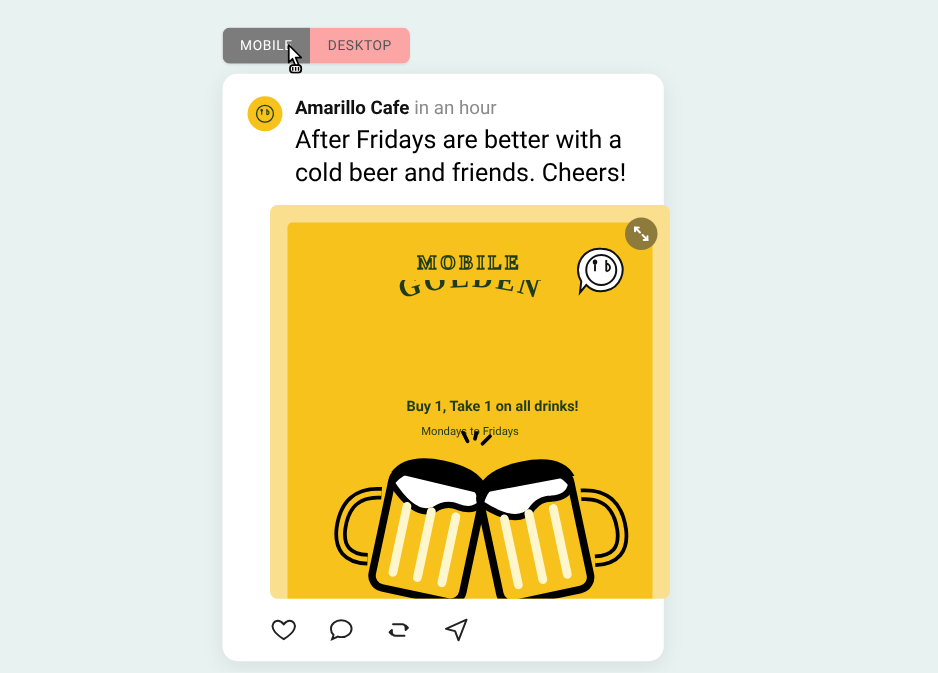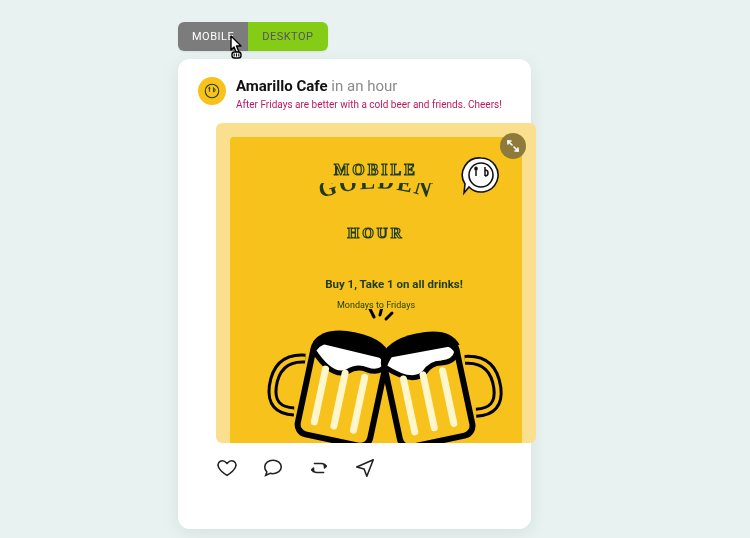--- a/index.html
+++ b/index.html
@@ -27,21 +27,21 @@
     border-radius: 6px;
     box-shadow: 0 1px 2px rgba(0,0,0,.08);
     overflow: hidden;
   }
   .tabswitch .tab {
     font-size: 11px;
     letter-spacing: .5px;
     padding: 8px 14px;
     cursor: pointer;
     color: #555;
-    background: #84cc16;
+    background: #fca5a5;
   }
   .tabswitch .tab.active {
     background: #7c7c7c;
     color: #fff;
   }
 
   
   .cursor {
     position: absolute;
     top: 34px;
@@ -78,23 +78,23 @@
     flex: 0 0 28px;
   }
   .post-head-text { flex: 1; }
   .post-title-line {
     font-size: 15px;
     line-height: 1.3;
   }
   .post-title-line .name { font-weight: 700; color: #111; }
   .post-title-line .time { color: #8a8a8a; font-weight: 400; }
   .post-body {
-    font-size: 10px;
+    font-size: 20px;
     line-height: 1.35;
-    color: #be185d;
+    color: #000000;
     margin-top: 1px;
   }
 
   
   .media-wrap {
     margin-top: 12px;
     margin-left: 18px;
     width: 320px;
     height: 320px;
     background: #f9df8e;
@@ -245,21 +245,20 @@
           <div class="hg-golden">
             <svg width="200" height="36" viewBox="0 0 200 36">
               <defs>
                 <path id="arcp" d="M 12 32 A 160 160 0 0 1 188 32"></path>
               </defs>
               <text font-family="Georgia, 'Times New Roman', serif" font-size="23" font-weight="900" letter-spacing="2" fill="#1f3b1a">
                 <textPath href="#arcp" startOffset="50%" text-anchor="middle">GOLDEN</textPath>
               </text>
             </svg>
           </div>
-          <div class="hg-hour">HOUR</div>
         </div>
         <div class="promo-line">Buy 1, Take 1 on all drinks!</div>
         <div class="promo-sub">
           <div>Mondays to Fridays</div>
         </div>
 
         <svg width="292" height="140" viewBox="0 0 292 140" style="position:absolute;bottom:-6px;left:0;">
 
           <g transform="translate(62,20) rotate(12 60 60)">
             <path d="M8 40 q-28 4 -26 34 q2 24 26 20" fill="none" stroke="#000" stroke-width="10"></path>

